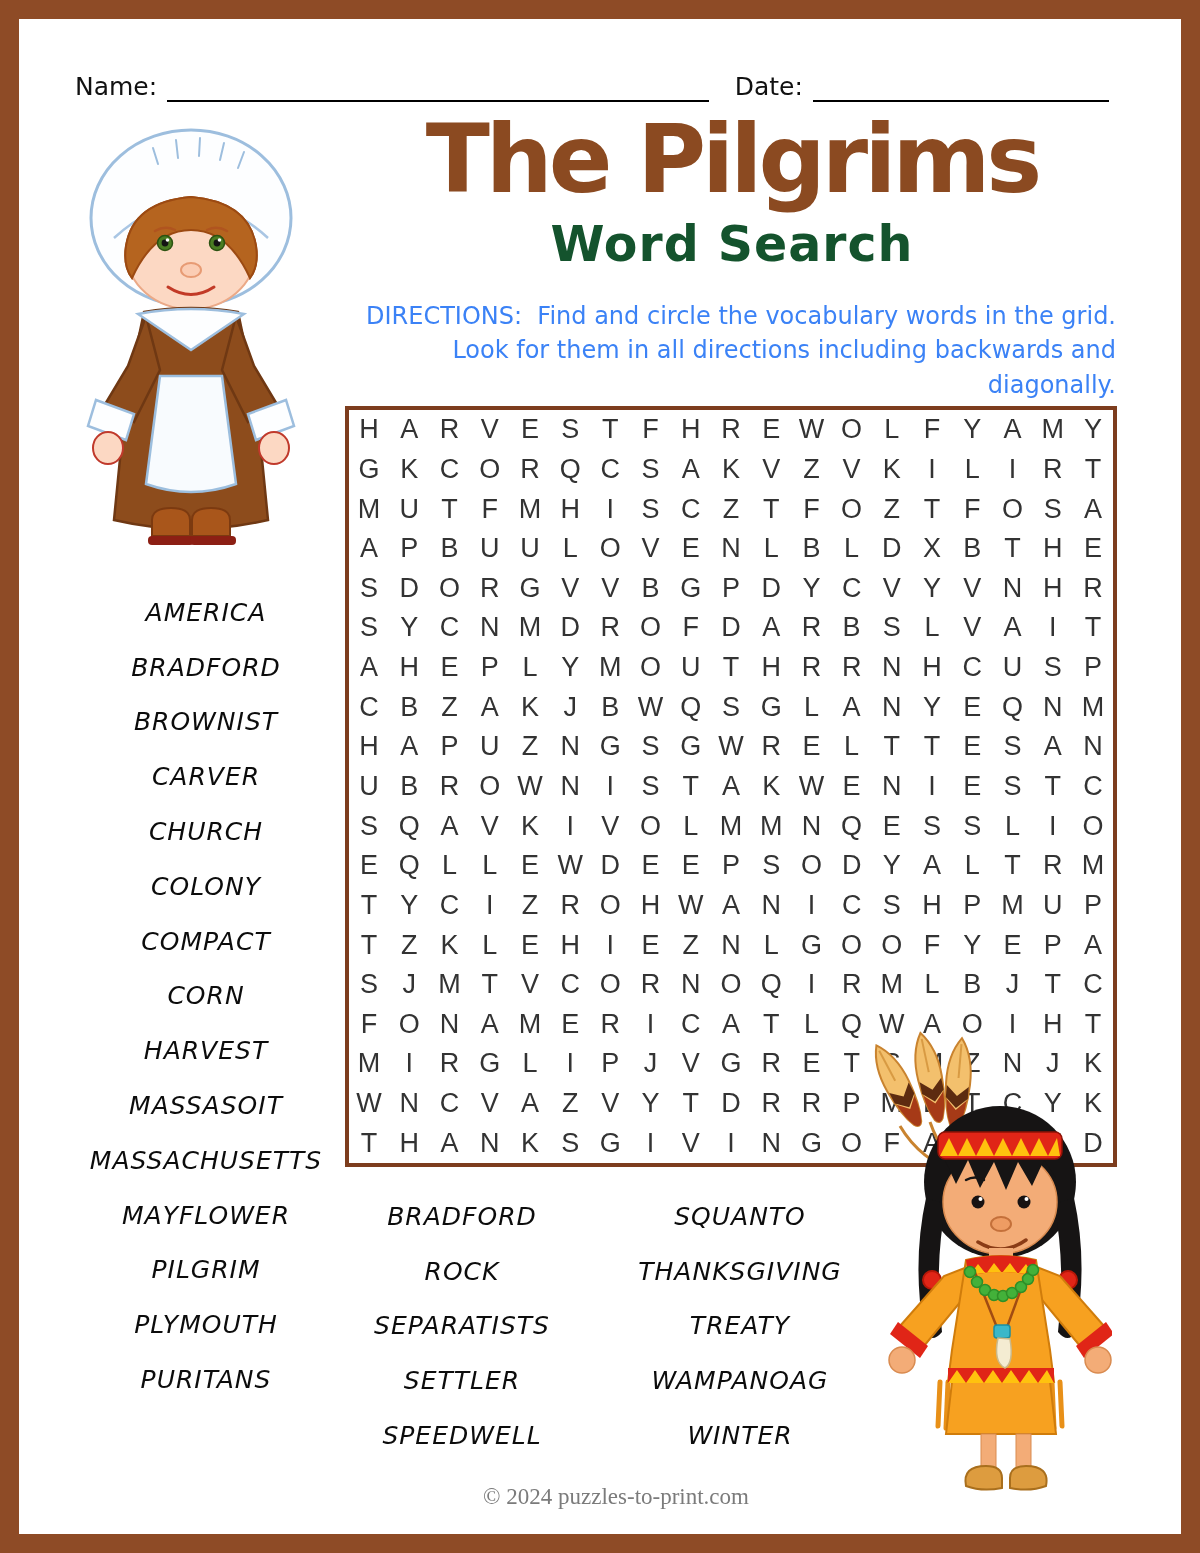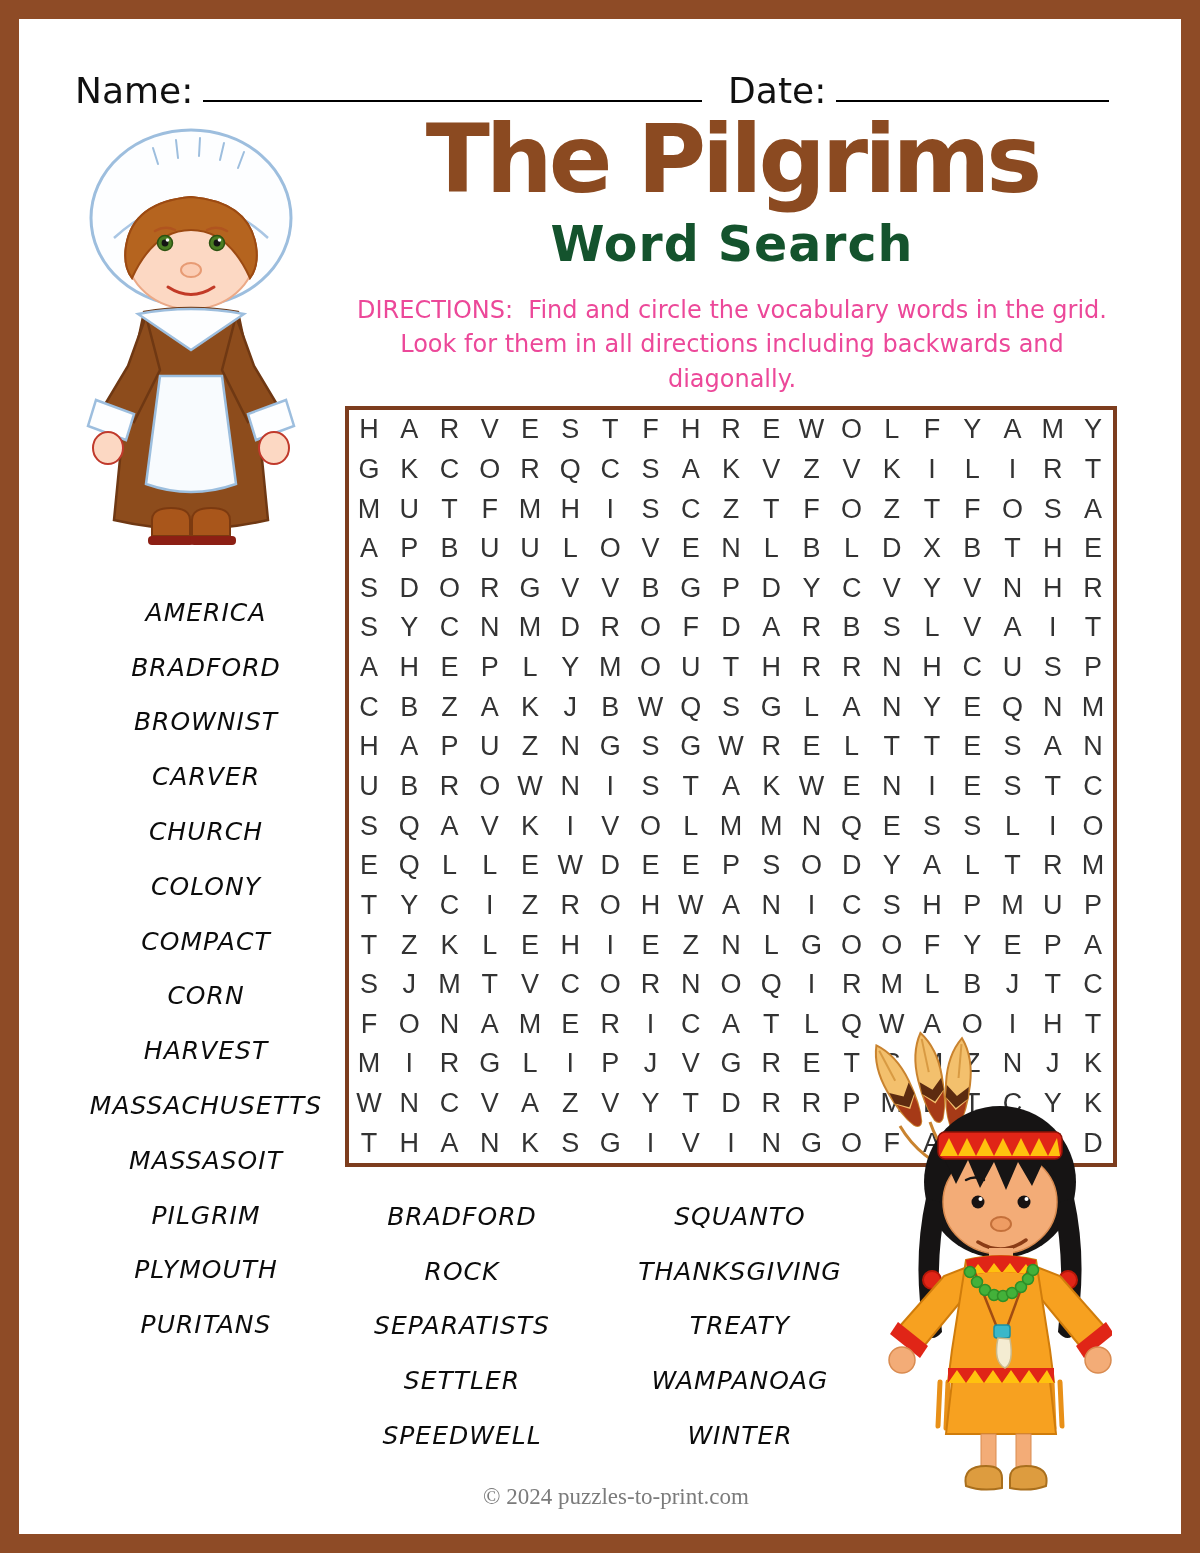--- a/index.html
+++ b/index.html
@@ -8,32 +8,32 @@
     --grid-border-brown:#7d3d1e;
     --letter-color:#333333;
     --footer-gray:#7b7b7b;
   }
   html,body{margin:0;padding:0;background:#fff;}
   .page{position:relative;width:1200px;height:1553px;background:#ffffff;overflow:hidden;
         font-family:"DejaVu Sans", sans-serif;}
   .frame{position:absolute;inset:0;border:19px solid var(--page-border-brown);box-sizing:border-box;pointer-events:none;z-index:10;}
 
   
-  .name-row{position:absolute;top:70px;left:75px;width:1034px;display:flex;align-items:flex-start;
-            font-size:36px;font-weight:500;color:#111;}
+  .name-row{position:absolute;top:70px;left:75px;width:1034px;display:flex;align-items:center;
+            font-size:25px;font-weight:500;color:#111;}
   .write-line{border-bottom:2.5px solid #000;height:30px;display:inline-block;}
   .name-line{width:556px;margin-left:10px;}
   .date-label{margin-left:26px;}
   .date-line{width:304px;margin-left:10px;}
 
   
   .heading{position:absolute;left:348px;top:110px;width:768px;text-align:center;}
   .title{font-size:94px;font-weight:900;letter-spacing:-4px;line-height:1.06;color:var(--title-brown);}
   .subtitle{font-size:49px;font-weight:600;letter-spacing:1px;color:#14532d;margin-top:6px;}
-  .directions{margin-top:20px;font-size:24px;font-weight:500;line-height:1.44;color:#ec4899;}
+  .directions{margin-top:26px;font-size:24px;font-weight:500;line-height:1.44;color:#3b82f6;text-align:right;}
   .directions div{white-space:pre-wrap;}
 
   
   .grid-box{position:absolute;left:345px;top:406px;width:772px;height:761px;box-sizing:border-box;
             border:4px solid var(--grid-border-brown);background:#fff;display:grid;
             grid-template-columns:repeat(19,1fr);grid-auto-rows:1fr;z-index:1;}
   .cell{display:flex;align-items:center;justify-content:center;
         font-family:"Liberation Sans", sans-serif;font-size:27px;color:var(--letter-color);}
 
   
@@ -439,22 +439,23 @@
   <div class="word-col" id="list-left">
       <div class="word">AMERICA</div>
       <div class="word">BRADFORD</div>
       <div class="word">BROWNIST</div>
       <div class="word">CARVER</div>
       <div class="word">CHURCH</div>
       <div class="word">COLONY</div>
       <div class="word">COMPACT</div>
       <div class="word">CORN</div>
       <div class="word">HARVEST</div>
+      <div class="word">MASSASOIT</div>
       <div class="word">MASSACHUSETTS</div>
-      <div class="word">MASSASOIT</div>
+      <div class="word">MAYFLOWER</div>
       <div class="word">PILGRIM</div>
       <div class="word">PLYMOUTH</div>
       <div class="word">PURITANS</div>
     </div>
   <div class="word-col" id="list-middle">
       <div class="word">BRADFORD</div>
       <div class="word">ROCK</div>
       <div class="word">SEPARATISTS</div>
       <div class="word">SETTLER</div>
       <div class="word">SPEEDWELL</div>

